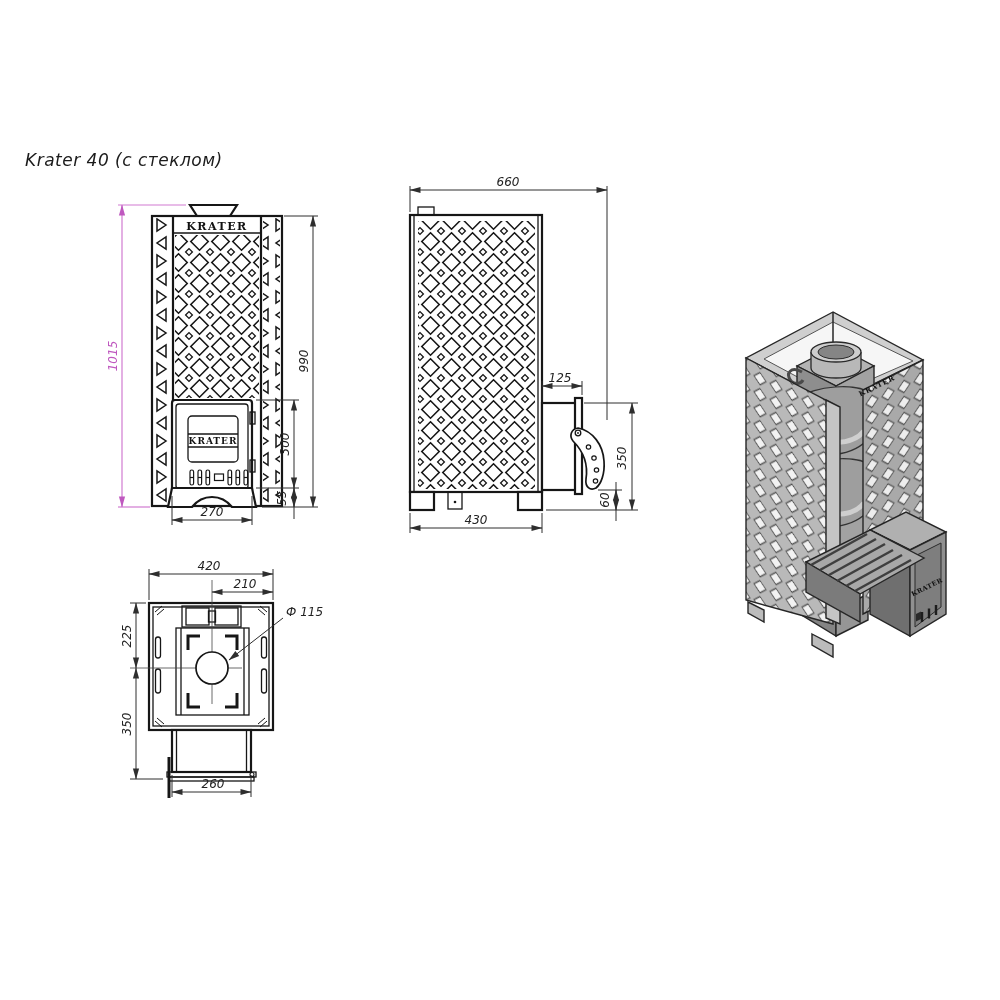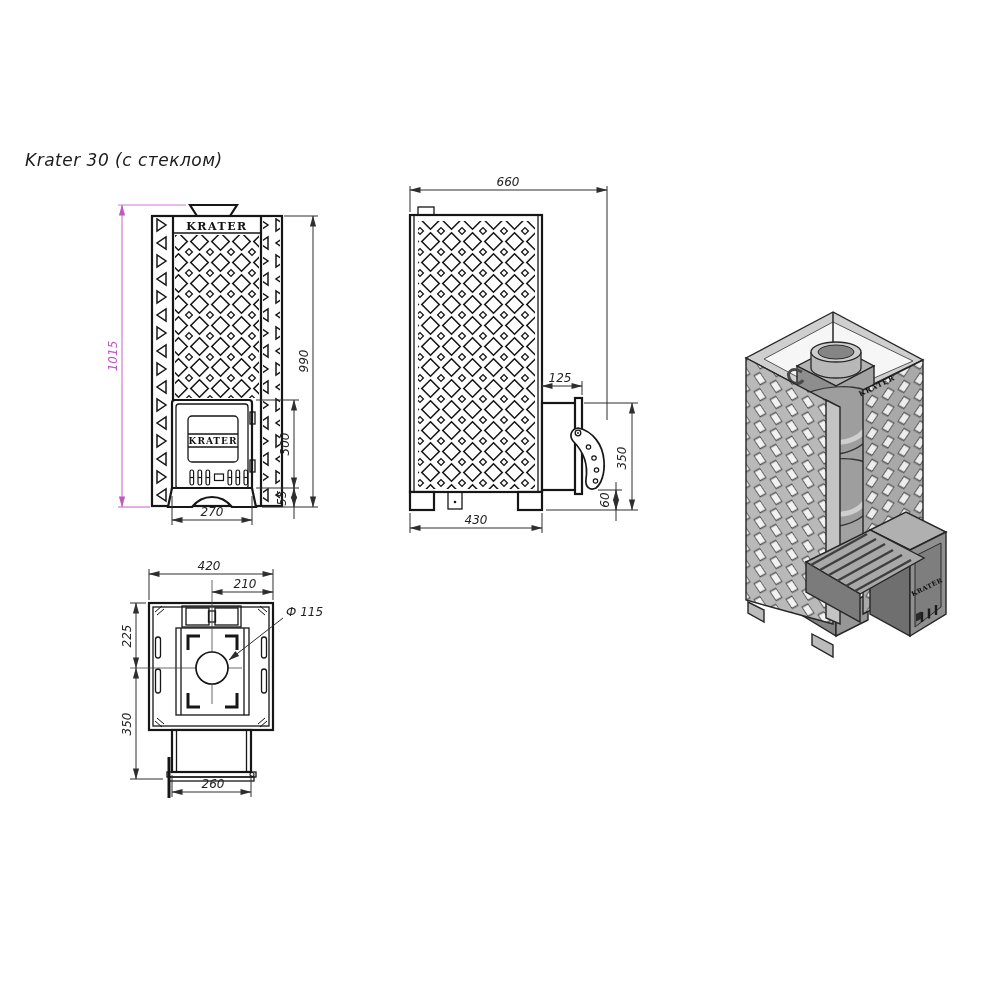--- a/index.html
+++ b/index.html
@@ -14,21 +14,21 @@
   .thin{stroke:#2e2e2e;stroke-width:1;fill:none;}
   .thinM{stroke:#d17bd1;stroke-width:1.2;fill:none;}
   .obj{stroke:#161616;stroke-width:2.2;fill:#fff;}
   .obj2{stroke:#161616;stroke-width:1.3;fill:none;}
   .iso{stroke:#262626;stroke-width:1.4;}
 </style>
 </head>
 <body>
 
 <div class="canvas">
-  <div class="drawing-title">Krater 30 (с стеклом)</div>
+  <div class="drawing-title">Krater 40 (с стеклом)</div>
 
   <svg width="1000" height="1000" viewBox="0 0 1000 1000">
     <defs>
       <marker id="arr" viewBox="0 0 12 8" refX="11" refY="4" markerWidth="12" markerHeight="8" orient="auto-start-reverse" markerUnits="userSpaceOnUse">
         <path d="M0.5,0.9 L11.5,4 L0.5,7.1 Z" fill="#2e2e2e"></path>
       </marker>
       <marker id="arrM" viewBox="0 0 12 8" refX="11" refY="4" markerWidth="12" markerHeight="8" orient="auto-start-reverse" markerUnits="userSpaceOnUse">
         <path d="M0.5,0.9 L11.5,4 L0.5,7.1 Z" fill="#bf58bf"></path>
       </marker>
 

